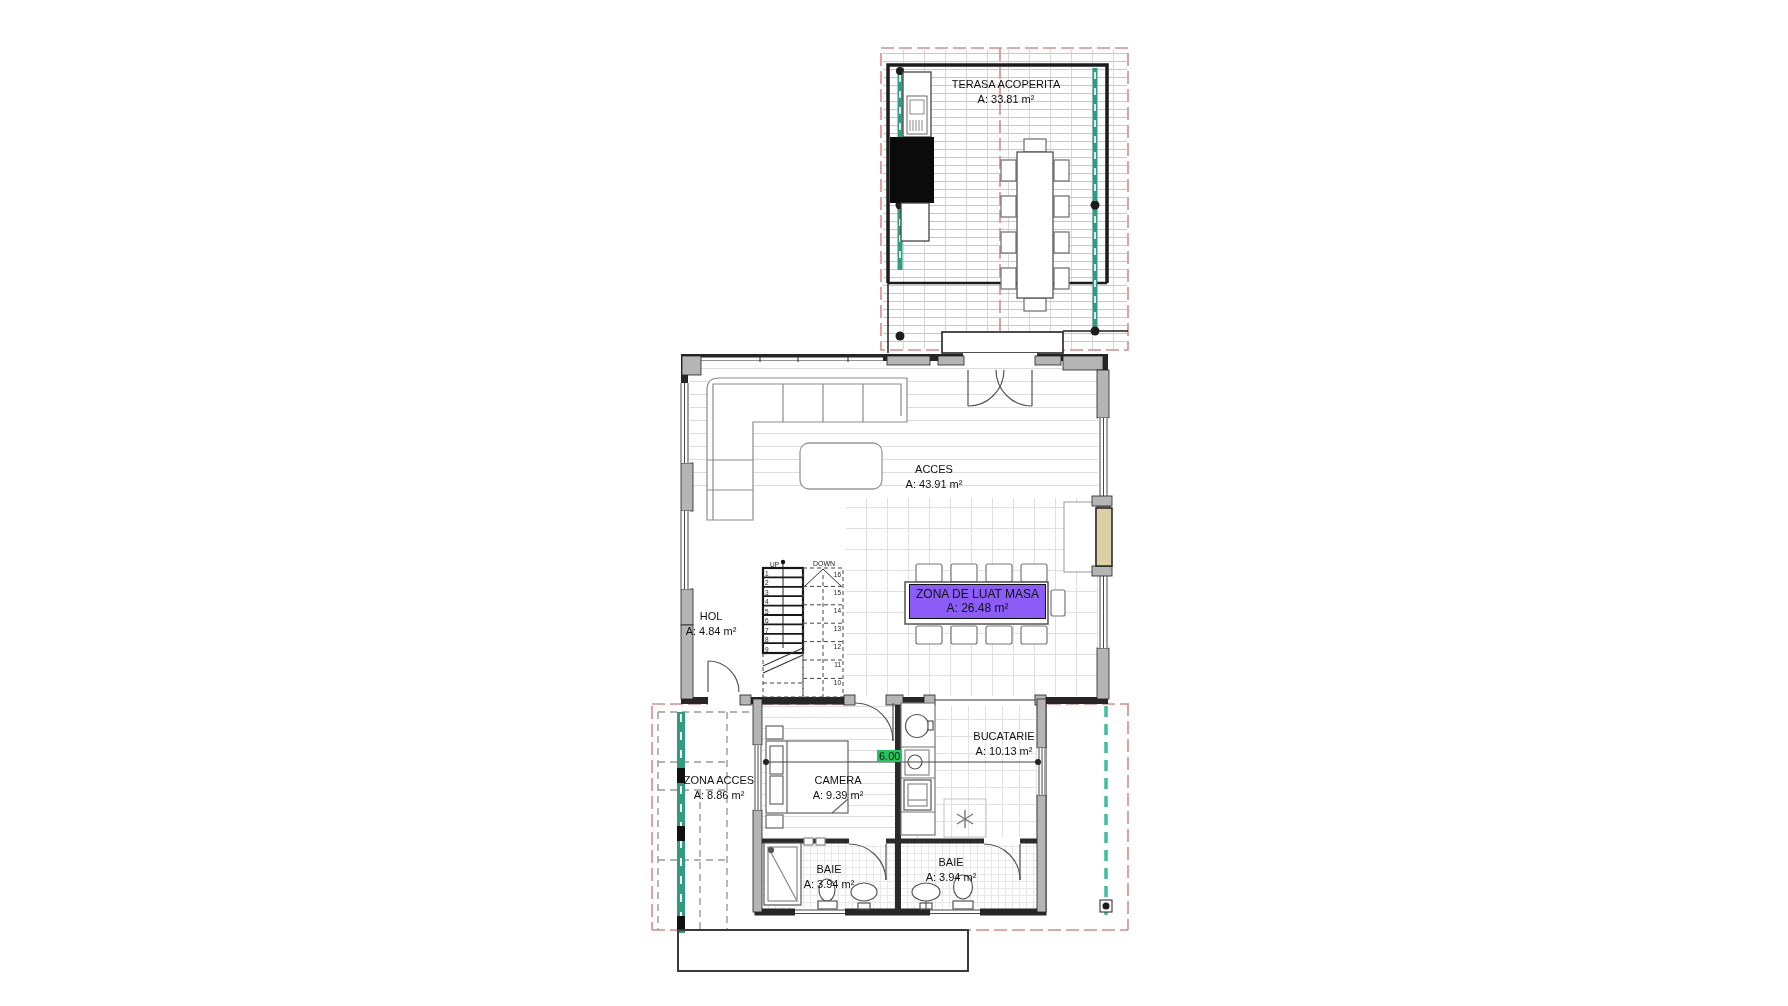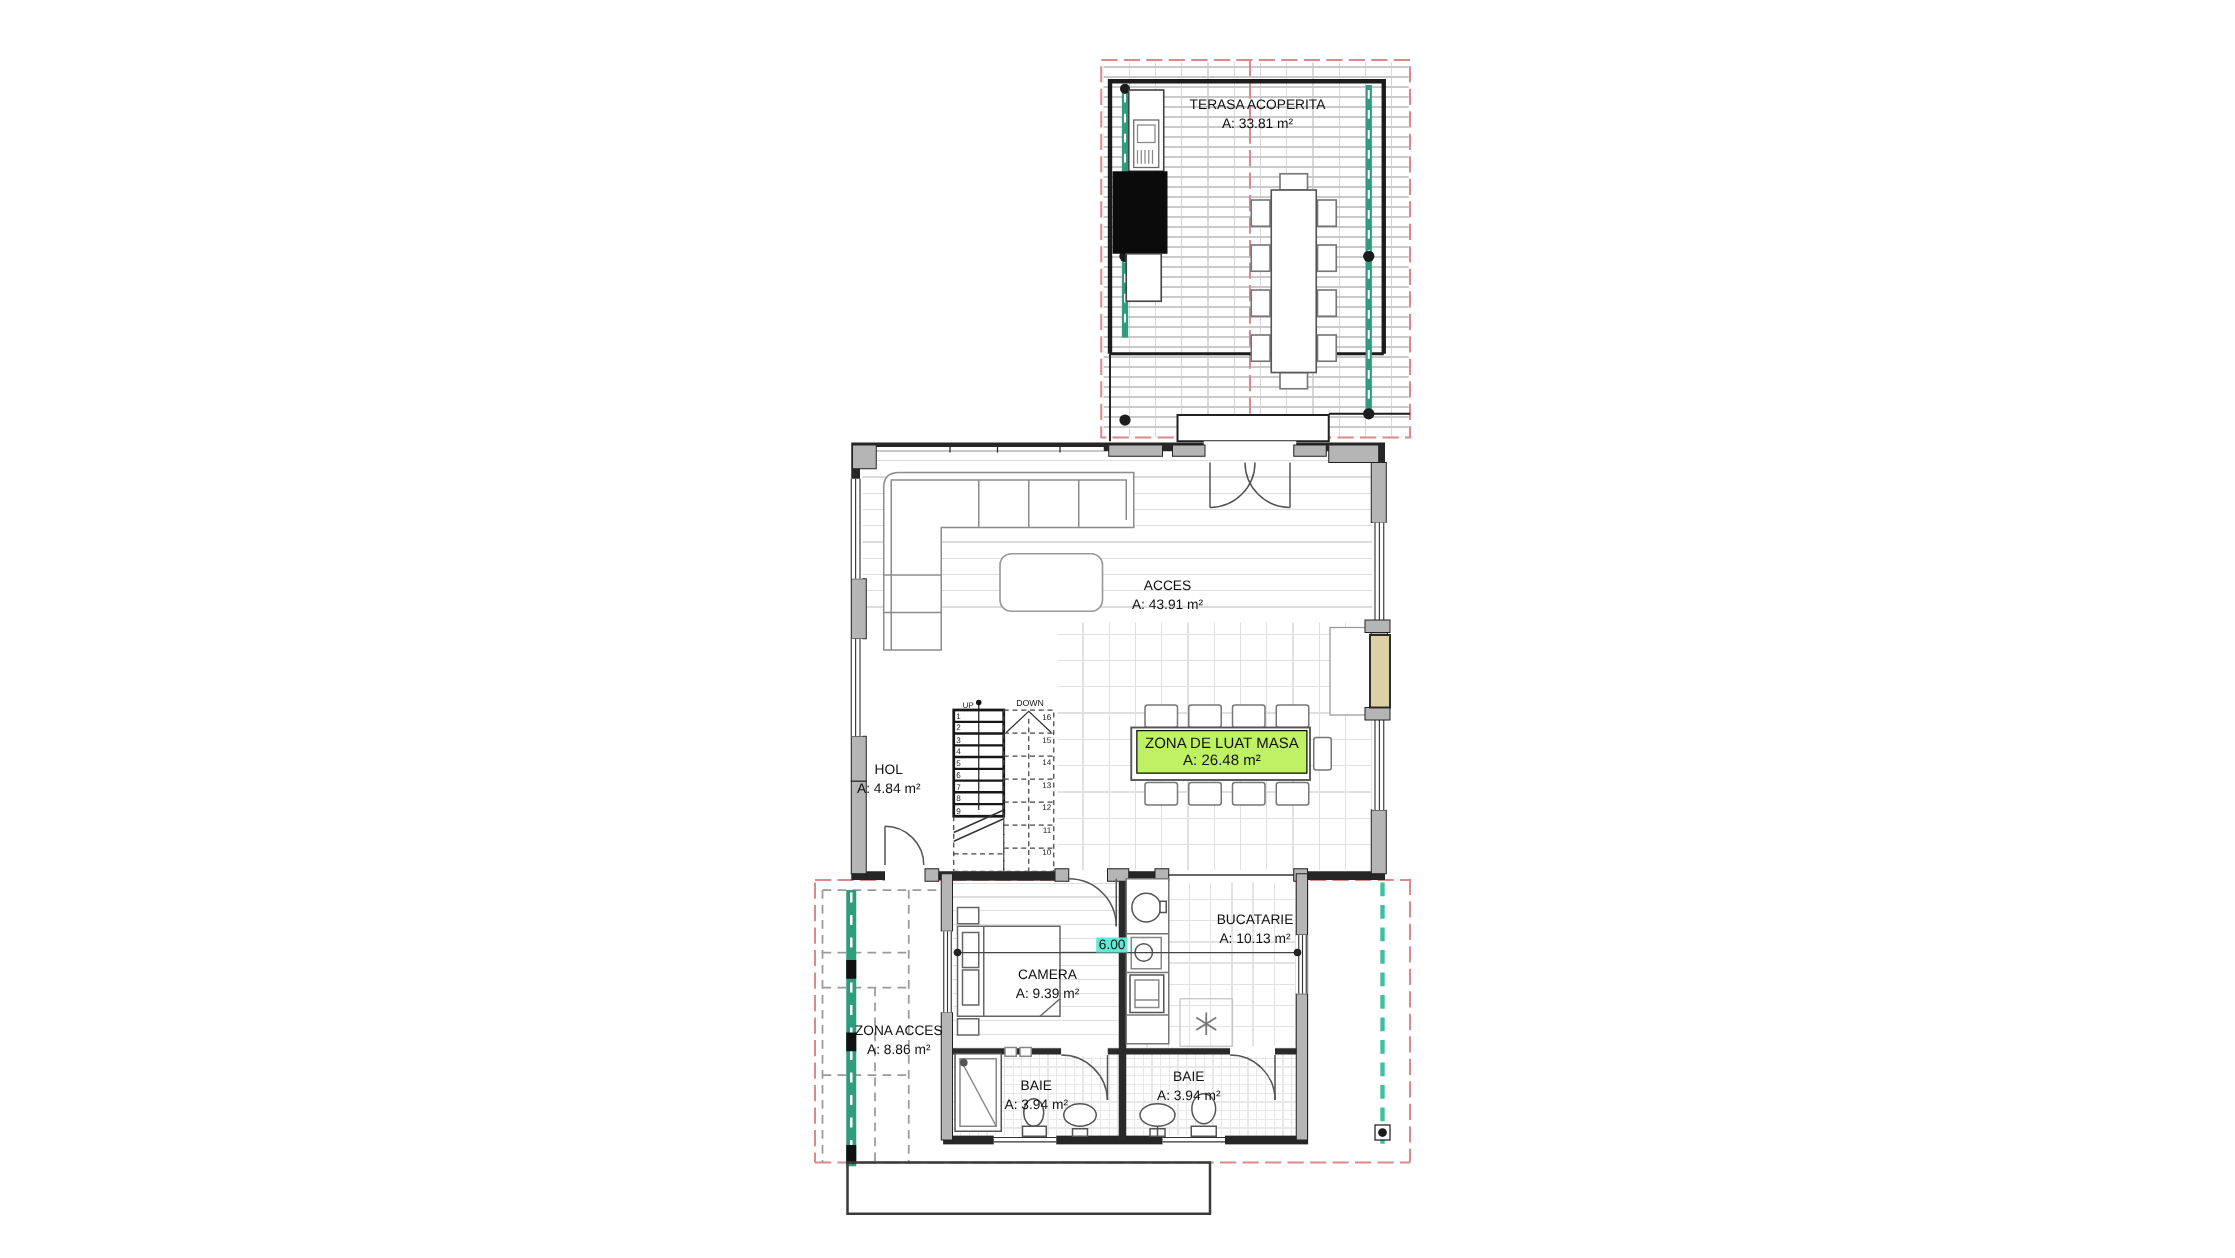--- a/index.html
+++ b/index.html
@@ -16,25 +16,25 @@
      repeating-linear-gradient(90deg,transparent 0 20px,#e0e0e0 20px 21px);}
   .tiles-md{background-image:
      repeating-linear-gradient(0deg,transparent 0 16px,#e2e2e2 16px 17px),
      repeating-linear-gradient(90deg,transparent 0 16px,#e2e2e2 16px 17px);}
   .tiles-sm{background-image:
      repeating-linear-gradient(0deg,transparent 0 6px,#e8e8e8 6px 7px),
      repeating-linear-gradient(90deg,transparent 0 6px,#e8e8e8 6px 7px);}
   svg.draw{position:absolute;left:0;top:0;}
   .room-label{position:absolute;width:140px;text-align:center;font-size:11px;
               line-height:14.5px;color:#101010;pointer-events:none;}
-  .boxed{border:1.5px solid #111;background:#bef264;width:135px;padding-top:2px;height:31px;
+  .boxed{border:1.5px solid #111;background:#8b5cf6;width:135px;padding-top:2px;height:31px;
          font-size:12px;line-height:14px;}
   .tiny{position:absolute;font-size:7px;line-height:8px;color:#222;pointer-events:none;}
   .micro{position:absolute;font-size:6.5px;line-height:7px;color:#222;pointer-events:none;}
-  .dim{position:absolute;font-size:11px;line-height:12px;color:#111;background:#5eead4;
+  .dim{position:absolute;font-size:11px;line-height:12px;color:#111;background:#22c55e;
        padding:0 2px;pointer-events:none;}
 </style>
 </head>
 <body>
 
 <div id="canvas">
 
   <div class="floor brick" style="left:883px;top:50px;width:244px;height:299px;"></div>
   <div class="floor planks" style="left:690px;top:362px;width:408px;height:136px;"></div>
   <div class="floor tiles-lg" style="left:846px;top:498px;width:252px;height:198px;"></div>
@@ -372,21 +372,21 @@
     <div>A: 4.84 m²</div>
   </div>
   <div class="room-label" style="left:903px;top:729px;margin-left:31px;">
     <div>BUCATARIE</div>
     <div>A: 10.13 m²</div>
   </div>
   <div class="room-label" style="left:768px;top:773px;">
     <div>CAMERA</div>
     <div>A: 9.39 m²</div>
   </div>
-  <div class="room-label" style="left:649px;top:773px;margin-top:45px;">
+  <div class="room-label" style="left:649px;top:773px;">
     <div>ZONA ACCES</div>
     <div>A: 8.86 m²</div>
   </div>
   <div class="room-label" style="left:759px;top:862px;">
     <div>BAIE</div>
     <div>A: 3.94 m²</div>
   </div>
   <div class="room-label" style="left:881px;top:855px;">
     <div>BAIE</div>
     <div>A: 3.94 m²</div>

